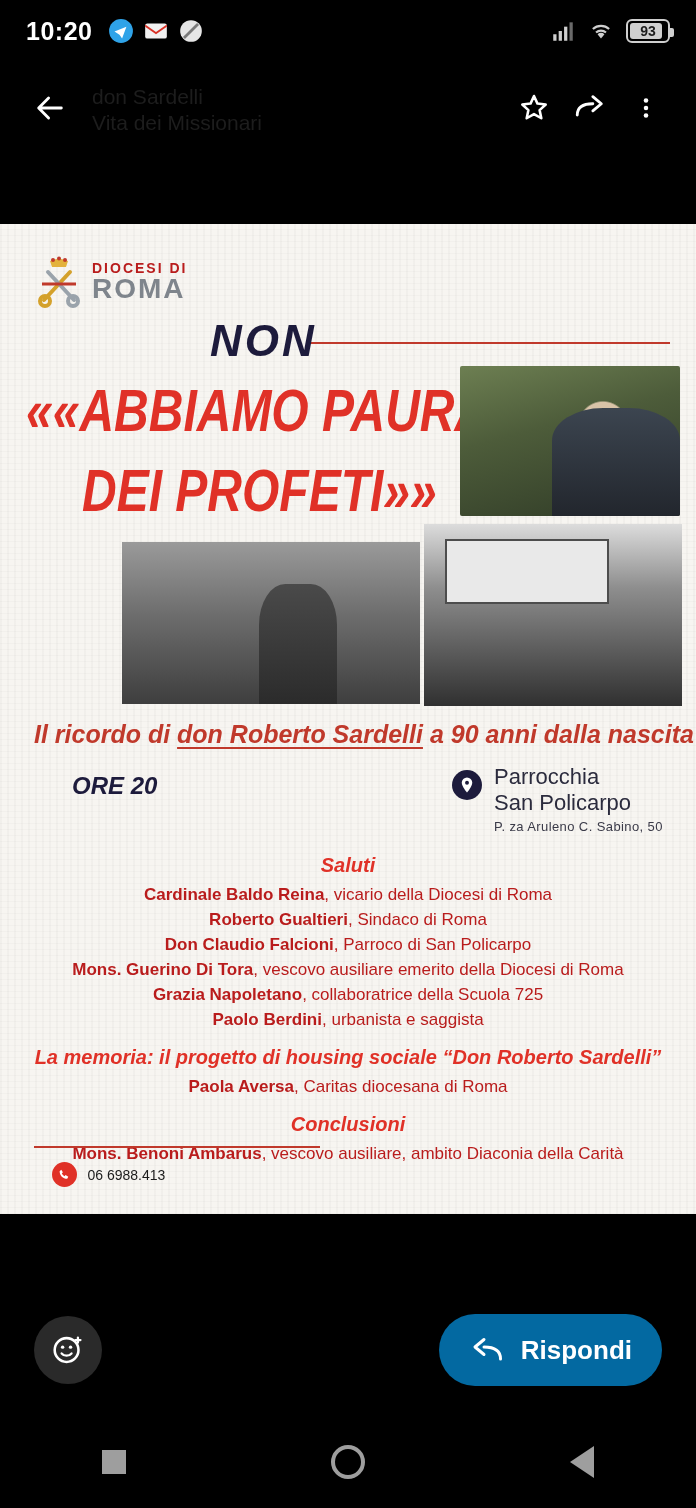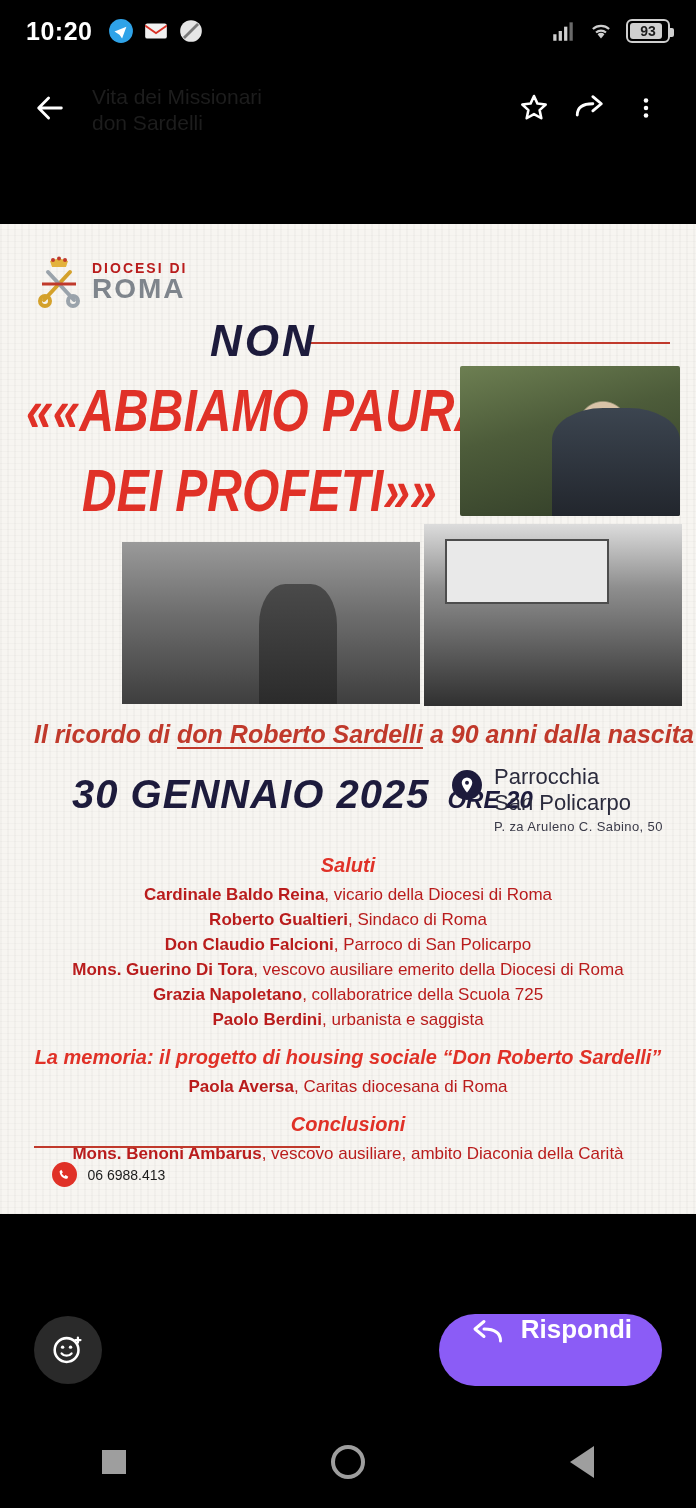--- a/index.html
+++ b/index.html
@@ -352,22 +352,23 @@
     border-radius: 50%;
     background: #2a2a2a;
     display: flex; align-items: center; justify-content: center;
     cursor: pointer;
   }
   .replybar .spacer { flex: 1; }
   .reply-btn {
     height: 72px;
     min-width: 196px;
     border-radius: 36px;
-    background: #8b5cf6;
-    display: flex;
+    background: #0369a1;
+    display: flex;
+    align-items: center;
     gap: 16px;
     padding: 0 30px;
     cursor: pointer;
   }
   .reply-btn .label {
     color: #fff;
     font-size: 26px;
     font-weight: bold;
   }
 
@@ -450,22 +451,22 @@
     </span>
   </div>
 
   <div class="appbar">
     <div class="ab-btn">
       <svg width="34" height="34" viewBox="0 0 24 24">
         <path d="M20 12H5M11 5l-7 7 7 7" stroke="#fff" stroke-width="2" fill="none" stroke-linecap="round" stroke-linejoin="round"></path>
       </svg>
     </div>
     <div class="ghost-title">
+      <div>don Sardelli</div>
       <div>Vita dei Missionari</div>
-      <div>don Sardelli</div>
     </div>
     <div class="spacer"></div>
     <div class="ab-btn">
       <svg width="32" height="32" viewBox="0 0 24 24">
         <path d="M12 3l2.6 5.7 6.2.7-4.6 4.2 1.3 6.1L12 16.6 6.5 19.7l1.3-6.1L3.2 9.4l6.2-.7L12 3z" fill="none" stroke="#fff" stroke-width="1.9" stroke-linejoin="round"></path>
       </svg>
     </div>
     <div class="ab-btn">
       <svg width="34" height="34" viewBox="0 0 24 24">
         <path d="M3 17c0-6 5-8 11-8M14 4l6 5-6 5" stroke="#fff" stroke-width="2" fill="none" stroke-linecap="round" stroke-linejoin="round"></path>
@@ -510,21 +511,20 @@
 
       <div class="ph ph-color"></div>
       <div class="ph ph-bw1"></div>
       <div class="ph ph-bw2"></div>
 
       <div class="t-ricordo">
         <span>Il ricordo di </span><u>don Roberto Sardelli</u><span> a 90 anni dalla nascita</span>
       </div>
 
       <div class="date-row">
-        <span class="t-date">30 GENNAIO 2025</span>
         <span class="t-ore">ORE 20</span>
       </div>
 
       <div class="place-block">
         <span class="pin">
           <svg width="18" height="18" viewBox="0 0 24 24">
               <path d="M12 2a7 7 0 00-7 7c0 5 7 13 7 13s7-8 7-13a7 7 0 00-7-7z" fill="#fff"></path>
               <circle cx="12" cy="9" r="2.6" fill="#1d1b3c"></circle>
             </svg>
         </span>

